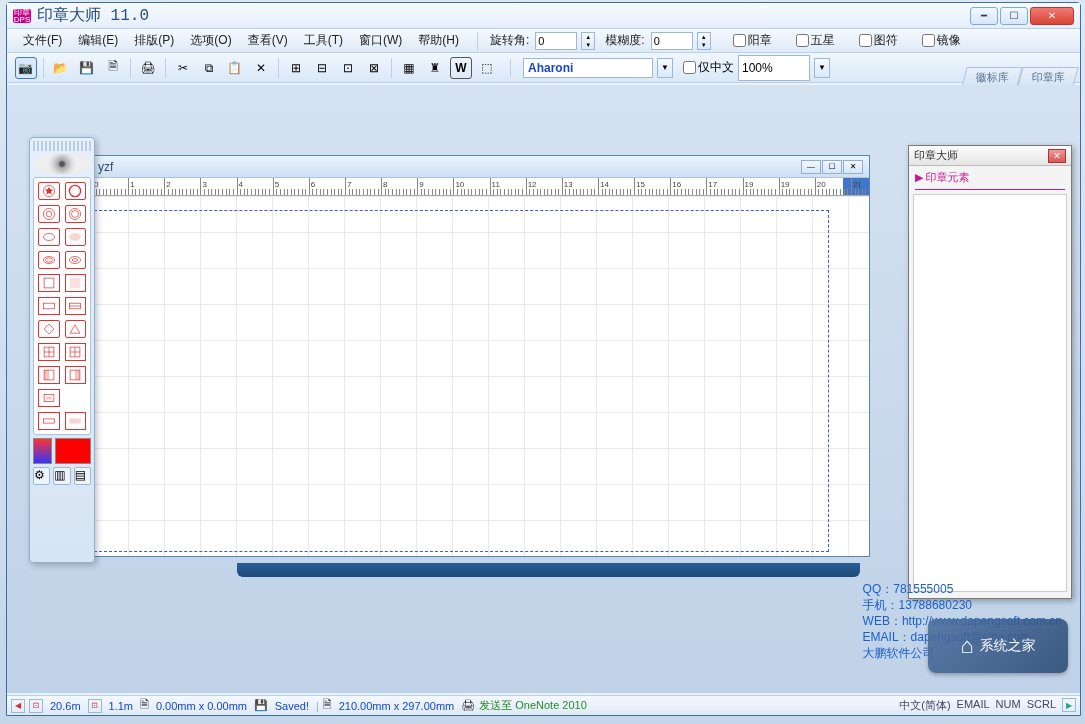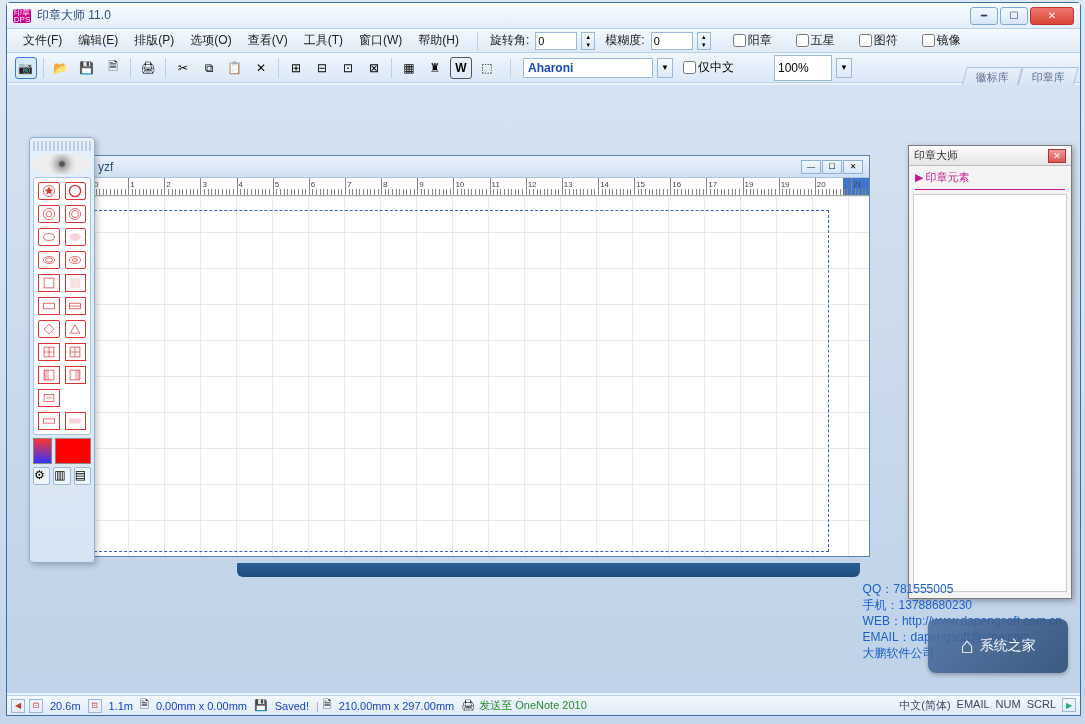--- a/index.html
+++ b/index.html
@@ -2,40 +2,40 @@
 <html><head>
 <meta charset="utf-8">
 <style>
 * { box-sizing: border-box; margin: 0; padding: 0; font-family: "Microsoft YaHei", Tahoma, sans-serif; }
 body { width: 1085px; height: 724px; background: linear-gradient(#dde8f5,#c5d6ea); overflow: hidden; font-size: 12px; }
 
 
 .window { position: absolute; left: 6px; top: 2px; width: 1075px; height: 714px; border: 1px solid #3b6ea5; background: #eaf2fb; border-radius: 4px 4px 0 0; }
 .titlebar { height: 26px; background: linear-gradient(#f7fbff,#e4eefb); display: flex; align-items: center; padding: 0 6px; border-bottom: 1px solid #b8d0ea; }
 .titlebar .logo { width: 18px; height: 14px; background: #c8008c; color: #fff; font-size: 8px; text-align: center; line-height: 7px; border-radius: 2px; margin-right: 6px; }
-.titlebar .title { color: #2a4d7a; font-size: 12px; flex: 1; }
+.titlebar .title { color: #2a4d7a; font-size: 16px; flex: 1; font-family: Liberation Mono, monospace; }
 .wincontrols { display: flex; gap: 2px; }
 .wincontrols .btn { width: 28px; height: 18px; border: 1px solid #7fa8d4; background: linear-gradient(#f2f8ff,#d6e6f7); border-radius: 3px; display:flex; align-items:center; justify-content:center; font-size:10px; color:#335; }
 .wincontrols .close { background: linear-gradient(#ef7a73,#d94434); border-color:#b33; color:#fff; width:44px; }
 
 .menubar { height: 24px; display: flex; align-items: center; padding: 0 10px; gap: 4px; background: linear-gradient(#f4f9ff,#dfeaf7); border-bottom: 1px solid #b8d0ea; }
 .menubar .menu { padding: 2px 6px; color: #222; }
 .spacer-vert { border-left: 1px solid #b8d0ea; height: 18px; margin: 0 8px; }
 .menubar label { color:#222; margin-right:2px; }
 .menubar .numbox { width: 42px; height: 18px; border: 1px solid #9bb8d9; background: #fff; padding: 0 2px; font-size: 11px; }
 .spin { width: 14px; height: 18px; border:1px solid #9bb8d9; background:linear-gradient(#f5faff,#dce9f7); display:inline-flex; flex-direction:column; }
 .spin span{flex:1; font-size:6px; text-align:center; line-height:8px;}
 .menubar .chk { margin-left:18px; }
 
 .toolbar { height: 30px; display:flex; align-items:center; padding:0 8px; gap:4px; background:linear-gradient(#f0f6fe,#dae8f7); border-bottom:1px solid #b8d0ea; }
 .tb-btn { width:22px; height:22px; border:1px solid transparent; border-radius:3px; display:flex; align-items:center; justify-content:center; }
 .tb-sep{width:1px; height:20px; background:#b8d0ea; margin:0 2px;}
 .fontbox { width:130px; height:20px; border:1px solid #9bb8d9; background:#fff; color:#1847c4; font-weight:bold; padding:0 4px; font-size:12px; display:flex; align-items:center; }
 .dropdown-arrow{width:16px;height:20px;border:1px solid #9bb8d9;background:linear-gradient(#f5faff,#dce9f7);display:flex;align-items:center;justify-content:center;font-size:8px;}
-.zoombox{width:58px;height:20px;border:1px solid #9bb8d9;background:#fff;padding:12px 3px;display:flex;align-items:center;margin-left:36px;}
+.zoombox{width:72px;height:20px;border:1px solid #9bb8d9;background:#fff;padding:12px 3px;display:flex;align-items:center;}
 
 .tabstrip { position:absolute; right:4px; top:64px; height:24px; display:flex; gap:0; }
 .tabstrip .tab { width:56px; height:20px; background:linear-gradient(#e8f0fa,#d6e4f3); border:1px solid #aac4e0; color:#5a7294; font-size:11px; display:flex; align-items:center; justify-content:center; transform:skewX(-15deg);}
 .tabstrip .tab span{transform:skewX(15deg);}
 
 
 .client { position:absolute; left:0; top:82px; right:0; bottom:22px; background:linear-gradient(#d5e2f1,#bfd2e7); overflow:hidden; }
 
 
 .docwin { position:absolute; left:84px; top:70px; right:210px; height:402px; border:1px solid #5a84b5; background:#fff; }

